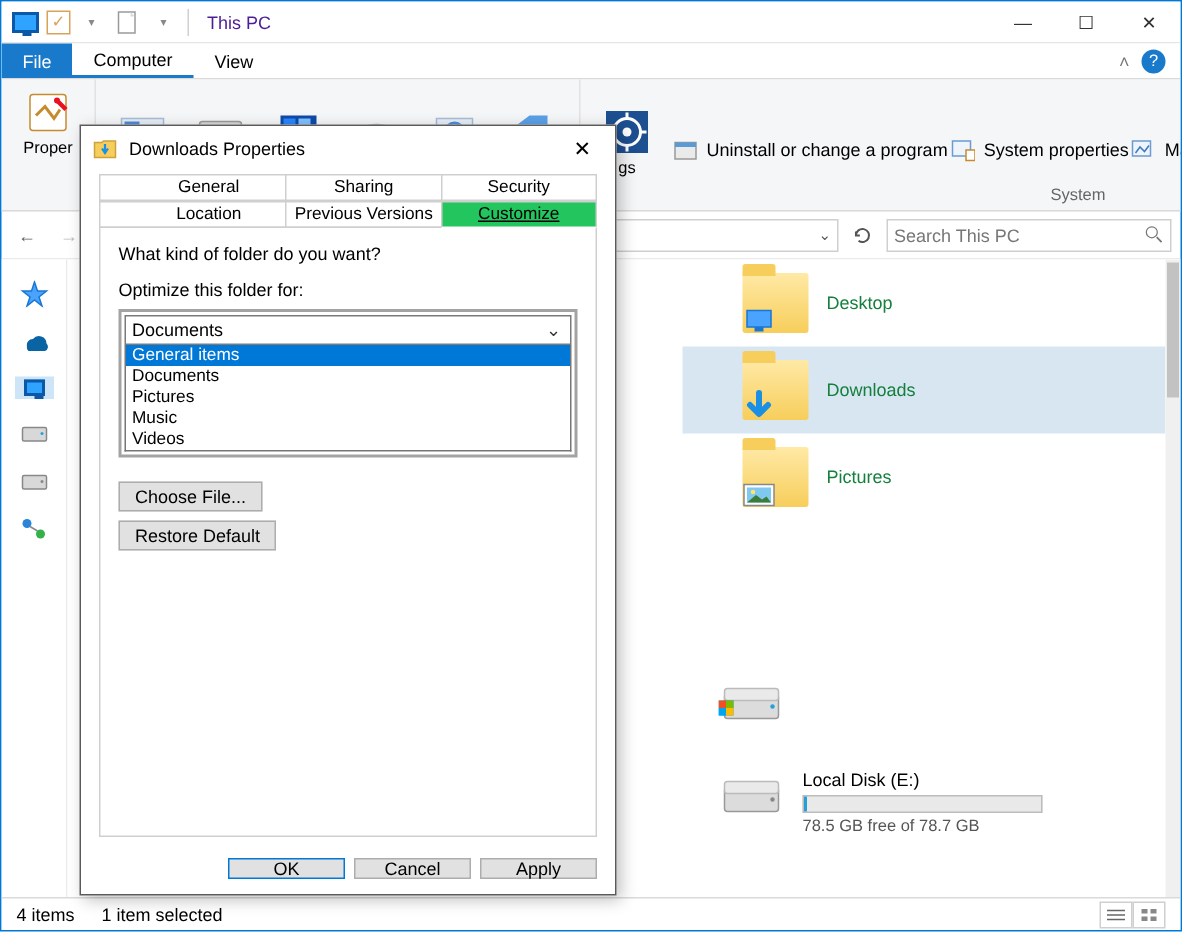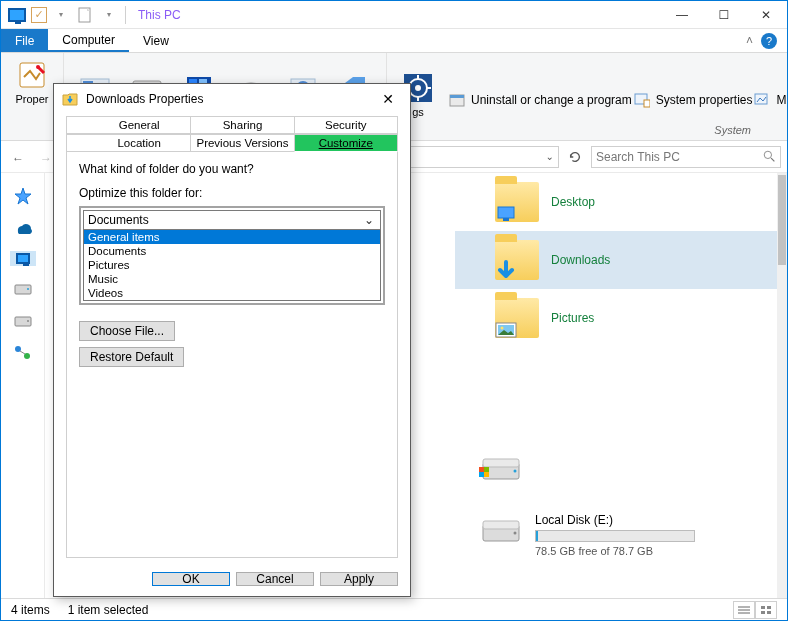--- a/index.html
+++ b/index.html
@@ -2,21 +2,21 @@
 <html><head>
 <meta charset="utf-8">
 <style>
 * { box-sizing: border-box; margin: 0; padding: 0; font-family: "Segoe UI", Tahoma, sans-serif; font-size: 12px; }
 body { width: 788px; height: 621px; background: #fff; position: relative; border: 1px solid #0078d7; overflow: hidden; }
 
 
 .titlebar { height: 28px; background: #fff; display: flex; align-items: center; border-bottom: 1px solid #e5e5e5; }
 .titlebar .qat { display: flex; align-items: center; gap: 4px; padding: 0 6px; }
 .titlebar .qat .icon-box { width: 20px; height: 20px; display: flex; align-items: center; justify-content: center; }
-.titlebar .title { flex: 1; padding-left: 4px; color: #8b5cf6; }
+.titlebar .title { flex: 1; padding-left: 4px; color: #4c1d95; }
 .titlebar .winbtns { display: flex; }
 .titlebar .winbtns div { width: 42px; height: 26px; display: flex; align-items: center; justify-content: center; color: #333; }
 
 
 .ribbon-tabs { height: 24px; display: flex; align-items: stretch; background: #fff; border-bottom: 1px solid #dadada; }
 .ribbon-tab { padding: 0 14px; display: flex; align-items: center; cursor: default; }
 .ribbon-tab.file { background: #1979ca; color: #fff; }
 .ribbon-tab.active { border-bottom: 2px solid #1979ca; }
 .ribbon-collapse { margin-left: auto; display: flex; align-items: center; gap: 8px; padding-right: 10px; color: #555; }
 .ribbon-collapse .help { width:16px; height:16px; border-radius:50%; background:#1979ca; color:#fff; display:flex; align-items:center; justify-content:center; font-size:11px; }
@@ -216,21 +216,21 @@
         <span>System properties</span>
       </div>
       <div class="ribbon-small">
         <svg class="sico" viewBox="0 0 16 16">
             <rect x="1" y="2" width="12" height="10" fill="#eef4fb" stroke="#6a9bd1"></rect>
             <path d="M3 10 L6 6 L9 9 L12 5" stroke="#3c7ac0" fill="none"></path>
           </svg>
         <span>Manage</span>
       </div>
     </div>
-    <div class="group-label" style="position:absolute;bottom:2px;right:36px;font-style:italic;">System</div>
+    <div class="group-label" style="position:absolute;bottom:2px;right:50px;">System</div>
   </div>
 </div>
 
 <div class="navrow">
   <div class="navbtn">←</div>
   <div class="navbtn" style="color:#bbb;">→</div>
   <div class="navbtn" style="font-size:9px;">▾</div>
   <div class="navbtn">↑</div>
   <div class="address">
     <span style="margin-left:auto;color:#555;font-size:10px;">⌄</span>

